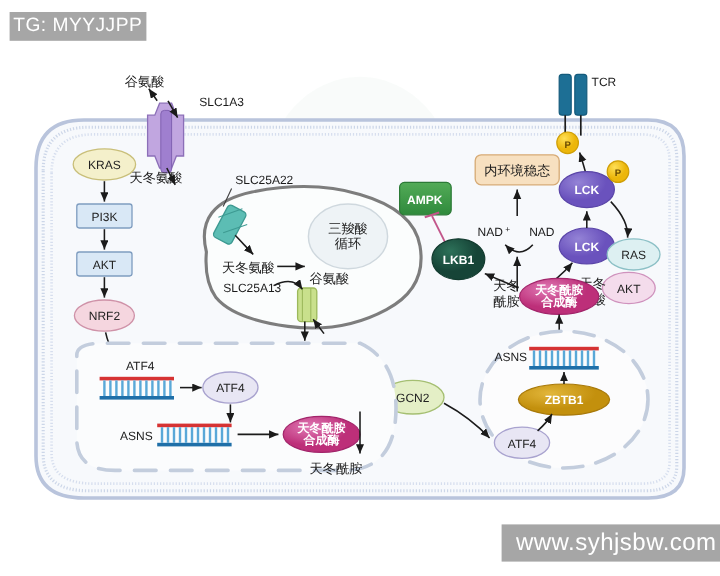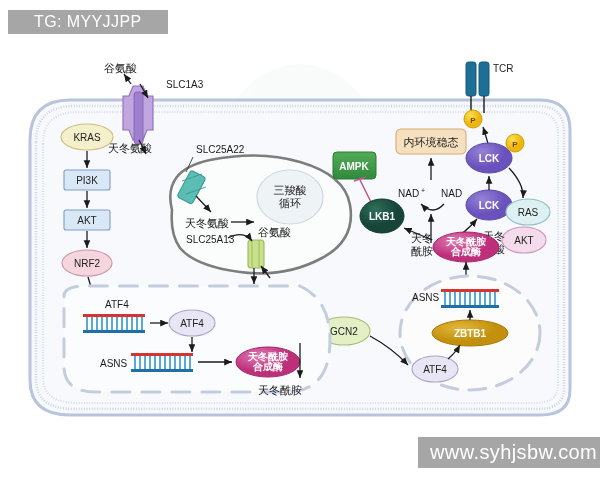--- a/index.html
+++ b/index.html
@@ -10,21 +10,21 @@
   }
   #stage{position:absolute;inset:0;width:600px;height:480px;}
   svg#fig{position:absolute;left:0;top:0;width:600px;height:480px;}
 
   .wm{
     position:absolute;background:#a6a6a6;color:#ffffff;
     font-family:"Liberation Sans","DejaVu Sans",sans-serif;
     display:flex;align-items:center;justify-content:center;
     letter-spacing:.4px;
   }
-  #wm-top{left:8px;top:10px;padding:3px 26px;font-size:16px;}
+  #wm-top{left:8px;top:10px;padding:3px 3px;font-size:16px;}
   #wm-bottom{left:418px;top:437px;padding:4px 12px;font-size:20px;}
 
   text{font-family:"Liberation Sans","DejaVu Sans",sans-serif;}
   .lbl{font-size:10px;fill:#1b1b1b;}
   .lbl-cn{font-size:11px;fill:#1b1b1b;}
   .node-t{font-size:10px;fill:#222;text-anchor:middle;}
   .node-w{font-size:10px;fill:#ffffff;text-anchor:middle;font-weight:bold;}
   .arr{stroke:#1b1b1b;stroke-width:1.3;fill:none;marker-end:url(#ah);}
   .inhib{stroke:#c2568a;stroke-width:1.5;fill:none;}
   .lead{stroke:#3a3a3a;stroke-width:.9;fill:none;}

